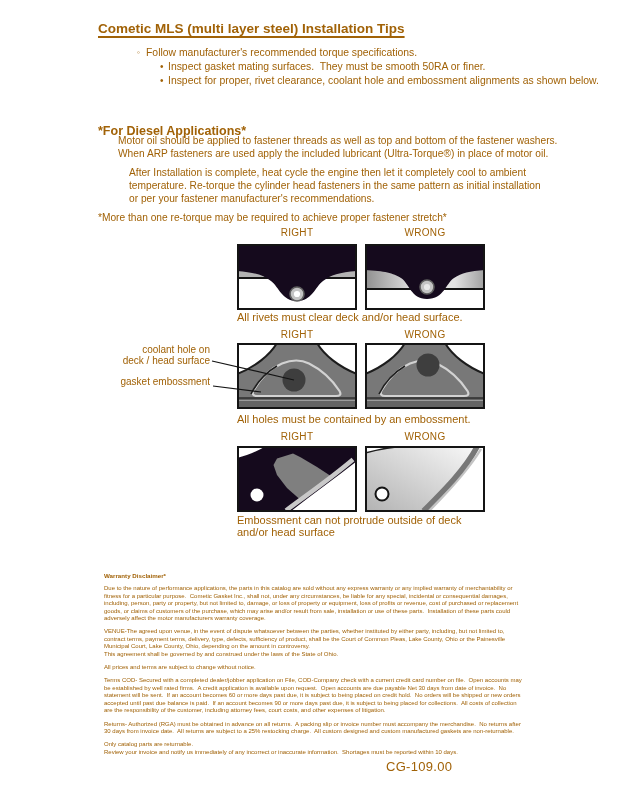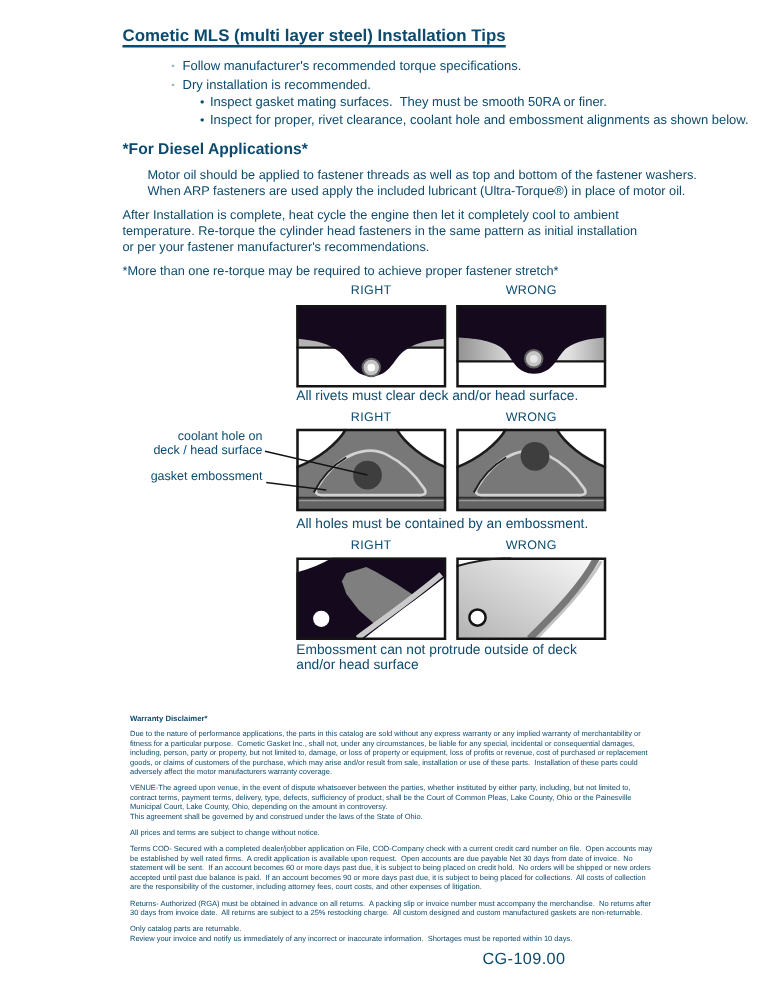--- a/index.html
+++ b/index.html
@@ -1,36 +1,36 @@
 <!DOCTYPE html>
 <html><head>
 <meta charset="utf-8">
 <style>
   html,body { margin:0; padding:0; background:#fff; }
   .page {
     position:relative; width:618px; height:800px; background:#ffffff;
-    font-family:"Liberation Sans", sans-serif; color:#0c4a6e; overflow:hidden;
+    font-family:"Liberation Sans", sans-serif; color:#a16207; overflow:hidden;
   }
   .abs { position:absolute; }
 
   .title {
     left:98px; top:21px; font-size:13.5px; font-weight:700;
     text-decoration:underline; text-decoration-thickness:1.5px; text-underline-offset:3px;
     white-space:pre;
   }
 
   .bullets { left:89px; top:46px; font-size:10.4px; line-height:14px;margin-left:48px; }
   .bullet { white-space:pre; }
   .bullet .m { display:inline-block; width:9px; font-size:8px; vertical-align:1px; }
   .bullet.sub { padding-left:23px; }
   .bullet.sub .m { width:8px; font-size:10px; vertical-align:0; }
 
-  .h2 { left:98px; top:112px; font-size:12.5px; font-weight:700; white-space:pre; }
+  .h2 { left:98px; top:124px; font-size:12.5px; font-weight:700; white-space:pre; }
   .para { left:98px; font-size:10.2px; line-height:13.2px; white-space:pre; }
-  #p1 { top:134px;margin-left:20px; } #p2 { top:166px; } #p3 { top:211px; }
+  #p1 { top:134px;margin-left:20px; } #p2 { top:166px;margin-left:31px; } #p3 { top:211px; }
 
   .flabel { width:120px; text-align:center; font-size:10px; letter-spacing:0.3px; white-space:pre; }
   .fbox { width:120px; height:66px; z-index:1; }
   .fbox svg { display:block; width:100%; height:100%; }
   .fcap { font-size:11px; line-height:11.5px; white-space:pre; }
 
   .ann { text-align:right; right:408px; font-size:10px; line-height:10.5px; white-space:pre; }
   .leader { left:205px; top:352px; width:100px; height:45px; z-index:3; }
 
   .warranty { left:104px; top:572px; font-size:6px; line-height:7.4px; }
@@ -41,21 +41,20 @@
 </style>
 </head>
 <body>
 
 <div class="page">
 
   <div class="abs title">Cometic MLS (multi layer steel) Installation Tips</div>
 
   <div class="abs bullets">
     <div class="bullet"><span class="m">◦</span><span>Follow manufacturer's recommended torque specifications.</span></div>
-    <div class="bullet"><span class="m">◦</span><span>Dry installation is recommended.</span></div>
     <div class="bullet sub"><span class="m">•</span><span>Inspect gasket mating surfaces.  They must be smooth 50RA or finer.</span></div>
     <div class="bullet sub"><span class="m">•</span><span>Inspect for proper, rivet clearance, coolant hole and embossment alignments as shown below.</span></div>
   </div>
 
   <div class="abs h2">*For Diesel Applications*</div>
   <div class="abs para" id="p1">Motor oil should be applied to fastener threads as well as top and bottom of the fastener washers.
 When ARP fasteners are used apply the included lubricant (Ultra-Torque®) in place of motor oil.</div>
   <div class="abs para" id="p2">After Installation is complete, heat cycle the engine then let it completely cool to ambient
 temperature. Re-torque the cylinder head fasteners in the same pattern as initial installation
 or per your fastener manufacturer's recommendations.</div>

